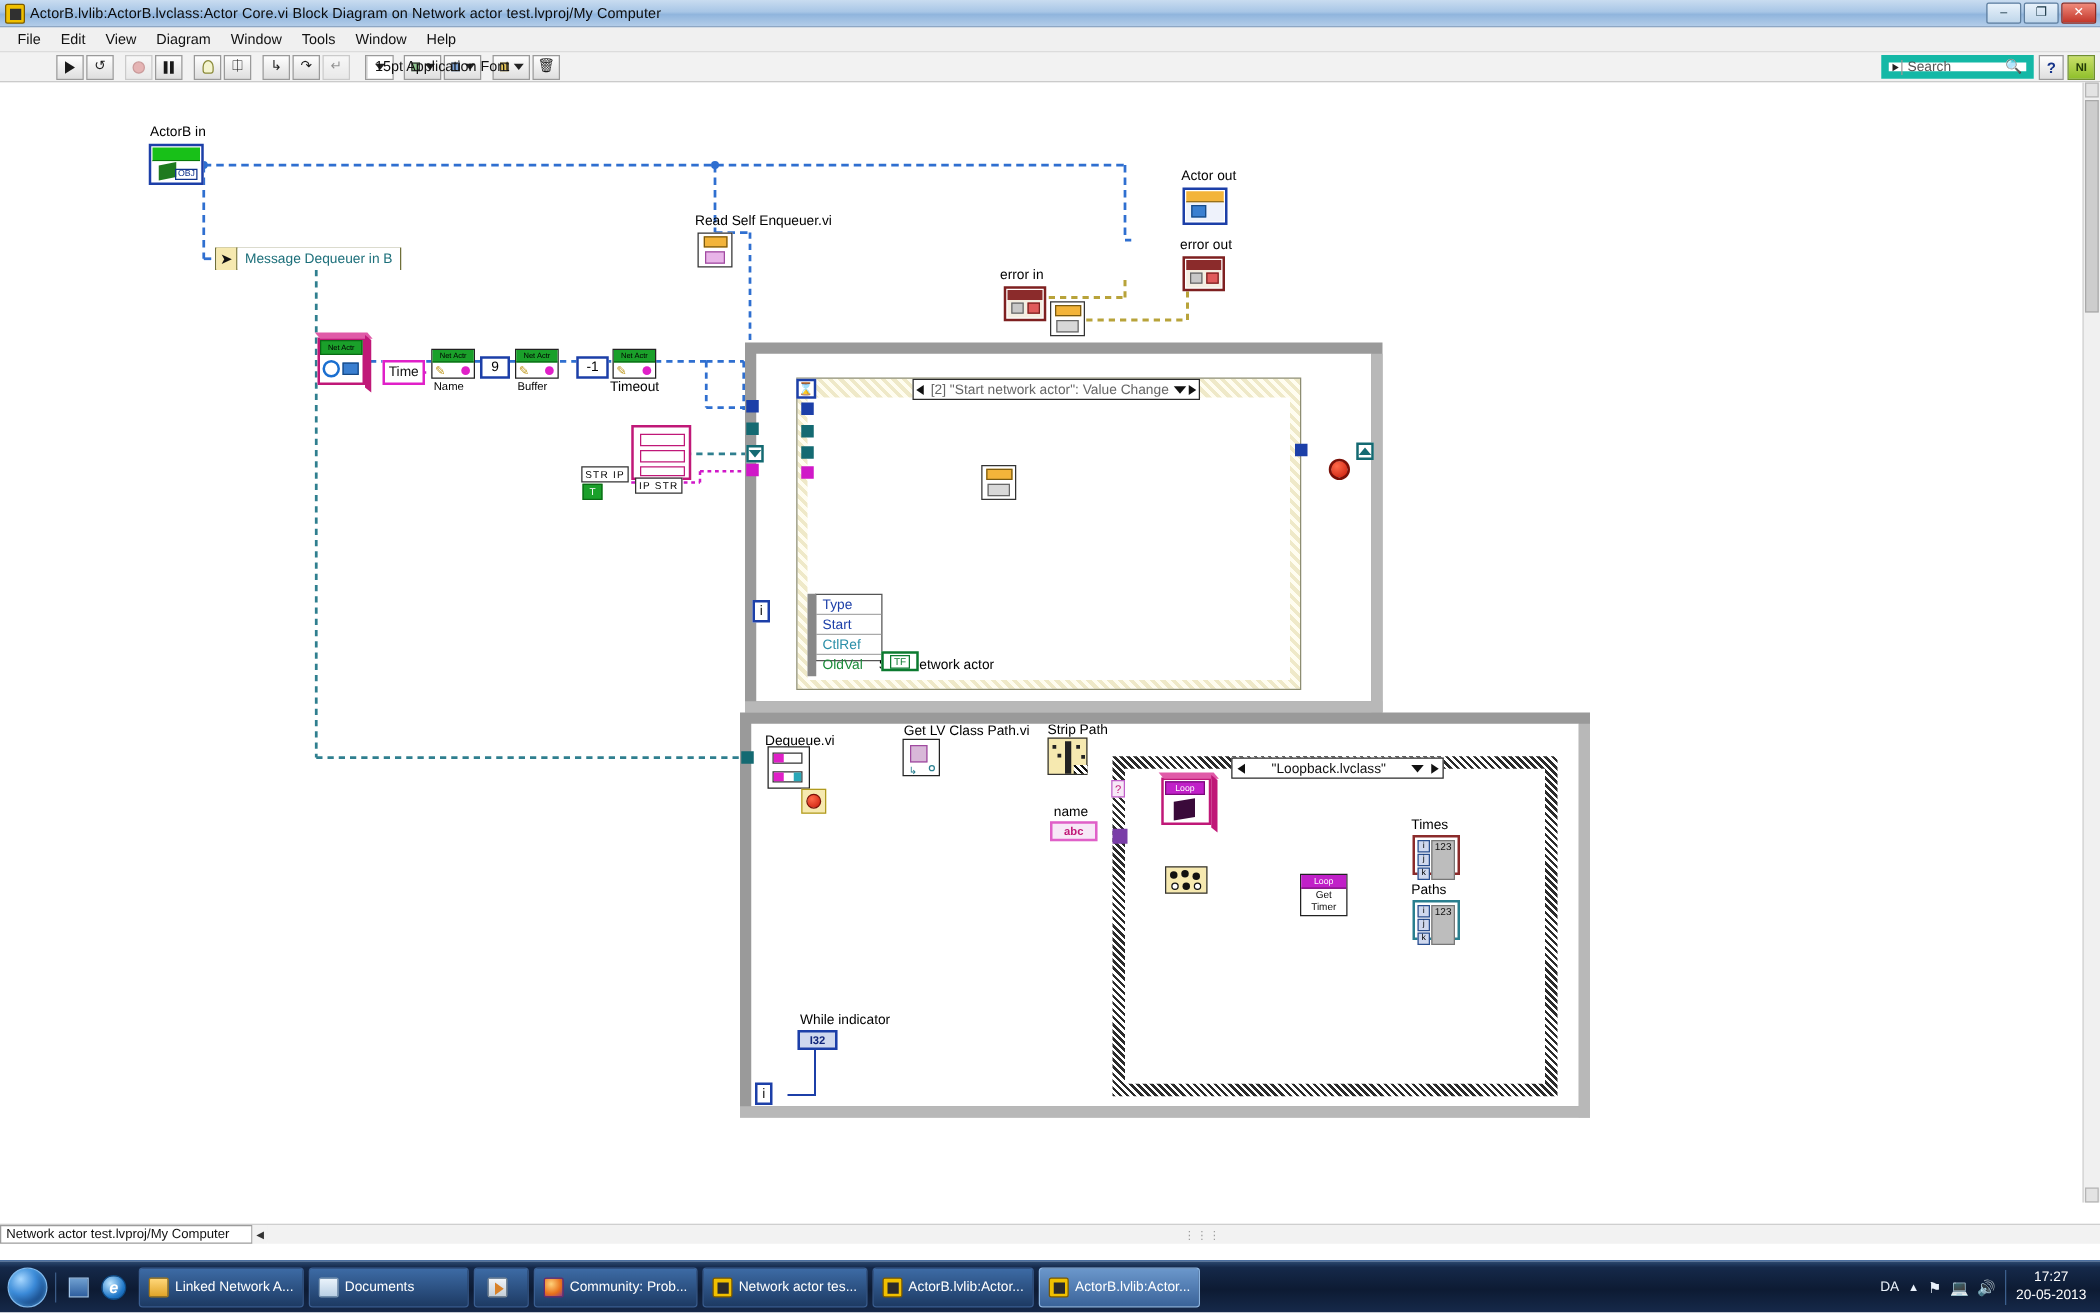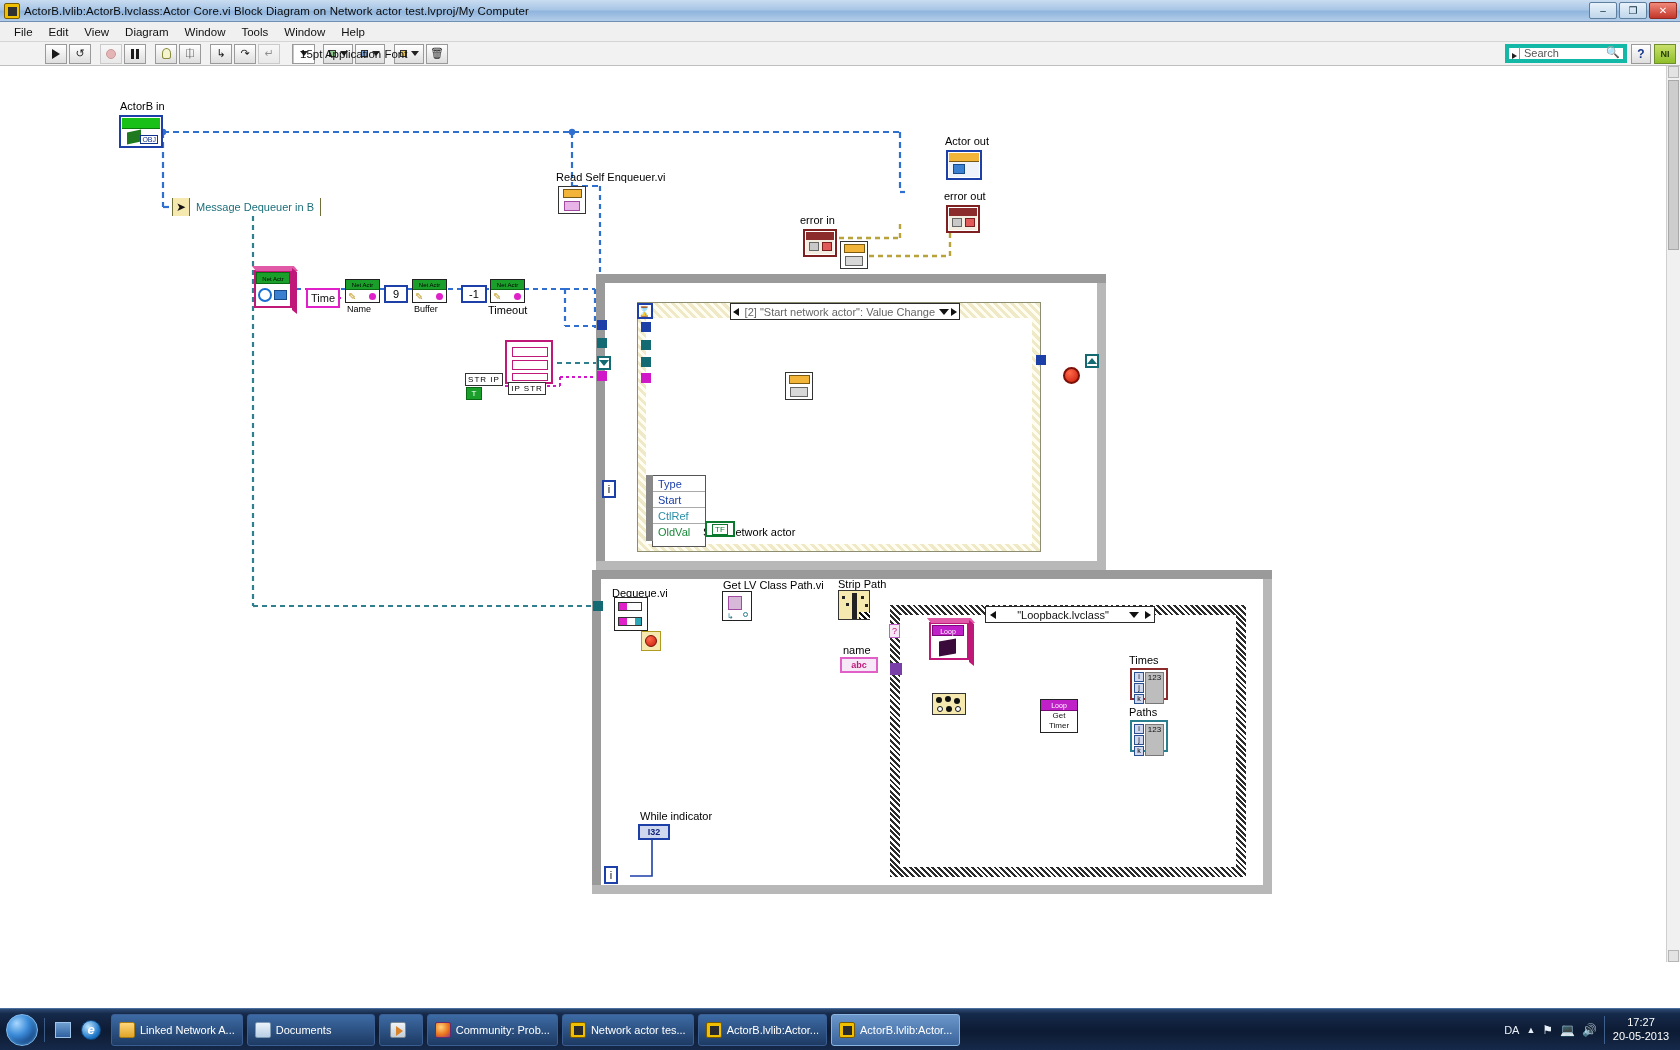--- a/index.html
+++ b/index.html
@@ -89,22 +89,22 @@
     min-width: 30px; height: 20px; margin: 0 1px; padding: 0 3px;
     border: 1px solid #9a9a9a; background: linear-gradient(to bottom,#ffffff,#dedede);
     display: flex; align-items: center; justify-content: center; gap: 2px; flex: 0 0 auto;
   }
   .mini-sq { width: 7px; height: 7px; border: 1px solid #333; background: #8fc78f; }
   .mini-sq.b { background: #7da4d8; }
   .mini-sq.y { background: #e8c85a; }
 
   .tb-right { margin-left: auto; display: flex; align-items: center; padding-right: 4px; }
   .searchbox {
-    width: 122px; height: 19px; border: 4px solid #14b8a6; background: #fff;
-    display: flex; align-items: flex-end; padding: 0 3px;
+    width: 122px; height: 19px; border: 6px solid #14b8a6; background: #fff;
+    display: flex; align-items: center; padding: 0 3px;
   }
   .search-arrow { width: 0; height: 0; border-left: 5px solid #222; border-top: 3.5px solid transparent; border-bottom: 3.5px solid transparent; margin-right: 2px; }
   .search-bar { width: 1px; height: 12px; background: #999; margin-right: 4px; }
   .search-ph { font-size: 11px; color: #555; }
   .search-mag { margin-left: auto; font-size: 11px; color: #333; }
   .help-btn {
     width: 20px; height: 20px; margin-left: 4px; border: 1px solid #9a9a9a;
     background: linear-gradient(to bottom,#ffffff,#dedede);
     display: flex; align-items: center; justify-content: center;
     font-size: 12px; color: #16348a; font-weight: bold;
@@ -592,21 +592,21 @@
         <div class="arw">
             <span class="tri-r"></span>
           </div>
       </div>
 
       <div class="tunnel" style="left:641px;top:256px;width:10px;height:10px"></div>
       <div class="tunnel teal" style="left:641px;top:274px;width:10px;height:10px"></div>
       <div class="tunnel teal" style="left:641px;top:291px;width:10px;height:10px"></div>
       <div class="tunnel mag" style="left:641px;top:307px;width:10px;height:10px"></div>
 
-      <div class="evt-data" style="left:652px;top:409px;width:54px;height:72px">
+      <div class="evt-data" style="left:652px;top:409px;width:54px;height:54px">
         <div class="row" style="color:#1c3fa8">Type</div>
         <div class="row" style="color:#1c3fa8">Start</div>
         <div class="row" style="color:#2a8fa8">CtlRef</div>
         <div class="row" style="color:#1a8a3a">OldVal</div>
       </div>
       <div style="position:absolute;left:646px;top:409px;width:7px;height:66px;background:#888"></div>
 
       <div class="lbl" style="left:703px;top:460px">Start network actor</div>
       <div style="position:absolute;left:705px;top:455px;width:30px;height:16px;border:2px solid #0b7a2f;background:#fff;display:flex;align-items:center;justify-content:center">
         <span style="font-size:8px;color:#0b7a2f;border:1px solid #0b7a2f;padding:0 2px">TF</span>
@@ -745,20 +745,27 @@
 
     </div>
   </div>
 
   <div class="vscroll">
     <div class="ar top"></div>
     <div class="thumb"></div>
     <div class="ar bot"></div>
   </div>
 
+  <div class="hscroll">
+    <div class="hs-label">Network actor test.lvproj/My Computer</div>
+    <div style="width:12px;height:15px;background:#f2f2f2;display:flex;align-items:center;justify-content:center;font-size:8px;color:#333">◀</div>
+    <div class="hs-track">
+      <span class="hs-grip">⋮⋮⋮</span>
+    </div>
+  </div>
 
   <div class="taskbar">
     <div class="start-orb">
         <div class="orb"></div>
       </div>
     <div class="qlaunch">
       <div class="q-ico">
         <div style="width:16px;height:16px;border:1px solid #9fc4ea;background:linear-gradient(to bottom,#6f9fd0,#2f5f9f)"></div>
       </div>
       <div class="q-ico">

